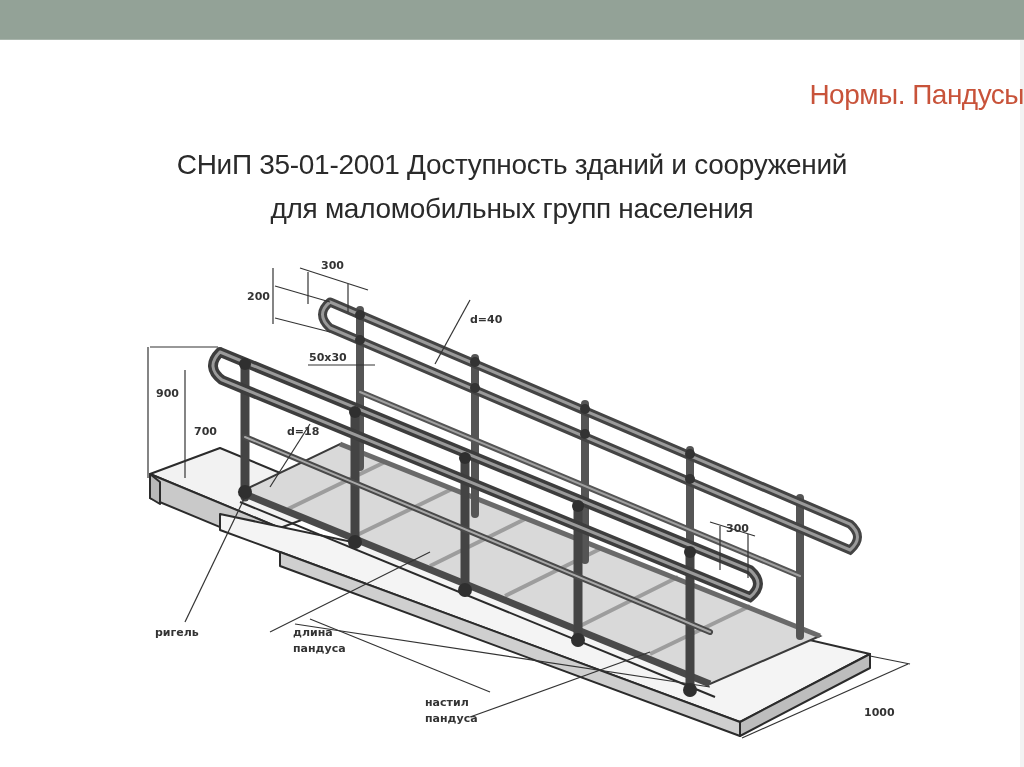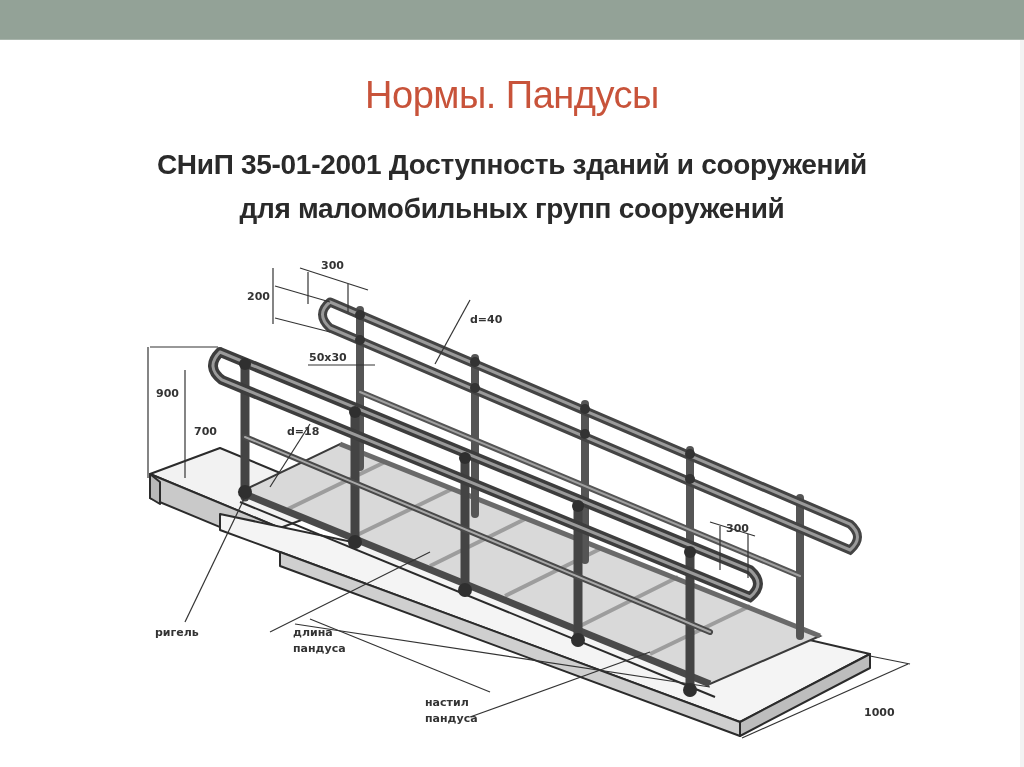--- a/index.html
+++ b/index.html
@@ -11,29 +11,29 @@
   .top-band {
     position: absolute; left: 0; top: 0; width: 1024px; height: 39px;
     background: #93a297; border-bottom: 1px solid #a9b5ac;
   }
   .right-edge {
     position: absolute; right: 0; top: 40px; width: 4px; height: 727px;
     background: #f3f3f3;
   }
   .slide-title {
     position: absolute; left: 0; top: 72px; width: 1024px;
-    text-align: center; font-size: 38px; color: #c8533a;
+    text-align: right; font-size: 28px; color: #c8533a;
     letter-spacing: -0.5px; line-height: 46px;
   }
   .subtitle {
     position: absolute; left: 0; top: 143px; width: 1024px;
     text-align: center; font-size: 28px; color: #2a2a2a;
     line-height: 44px; letter-spacing: -0.3px;
   }
-  .subtitle div { white-space: nowrap; font-weight: bold; }
+  .subtitle div { white-space: nowrap; }
   .drawing {
     position: absolute; left: 130px; top: 252px; width: 790px; height: 500px;
   }
   .drawing svg { width: 790px; height: 500px; display: block; }
   .dim-label {
     font-family: "DejaVu Sans", sans-serif; font-size: 11px;
     font-weight: bold; fill: #333;
   }
   .callout-label {
     font-family: "DejaVu Sans", sans-serif; font-size: 11px;
@@ -43,21 +43,21 @@
 </head>
 <body>
 
 <div class="top-band"></div>
 <div class="right-edge"></div>
 
 <div class="slide-title">Нормы. Пандусы</div>
 
 <div class="subtitle">
   <div>СНиП 35-01-2001 Доступность зданий и сооружений</div>
-  <div>для маломобильных групп сооружений</div>
+  <div>для маломобильных групп населения</div>
 </div>
 
 <div class="drawing">
 
   <svg viewBox="0 0 790 500" xmlns="http://www.w3.org/2000/svg">
 
     <g stroke="#2b2b2b" stroke-width="2" stroke-linejoin="round">
 
       <polygon points="20,222 90,196 220,250 150,276" fill="#f2f2f2"></polygon>
 

